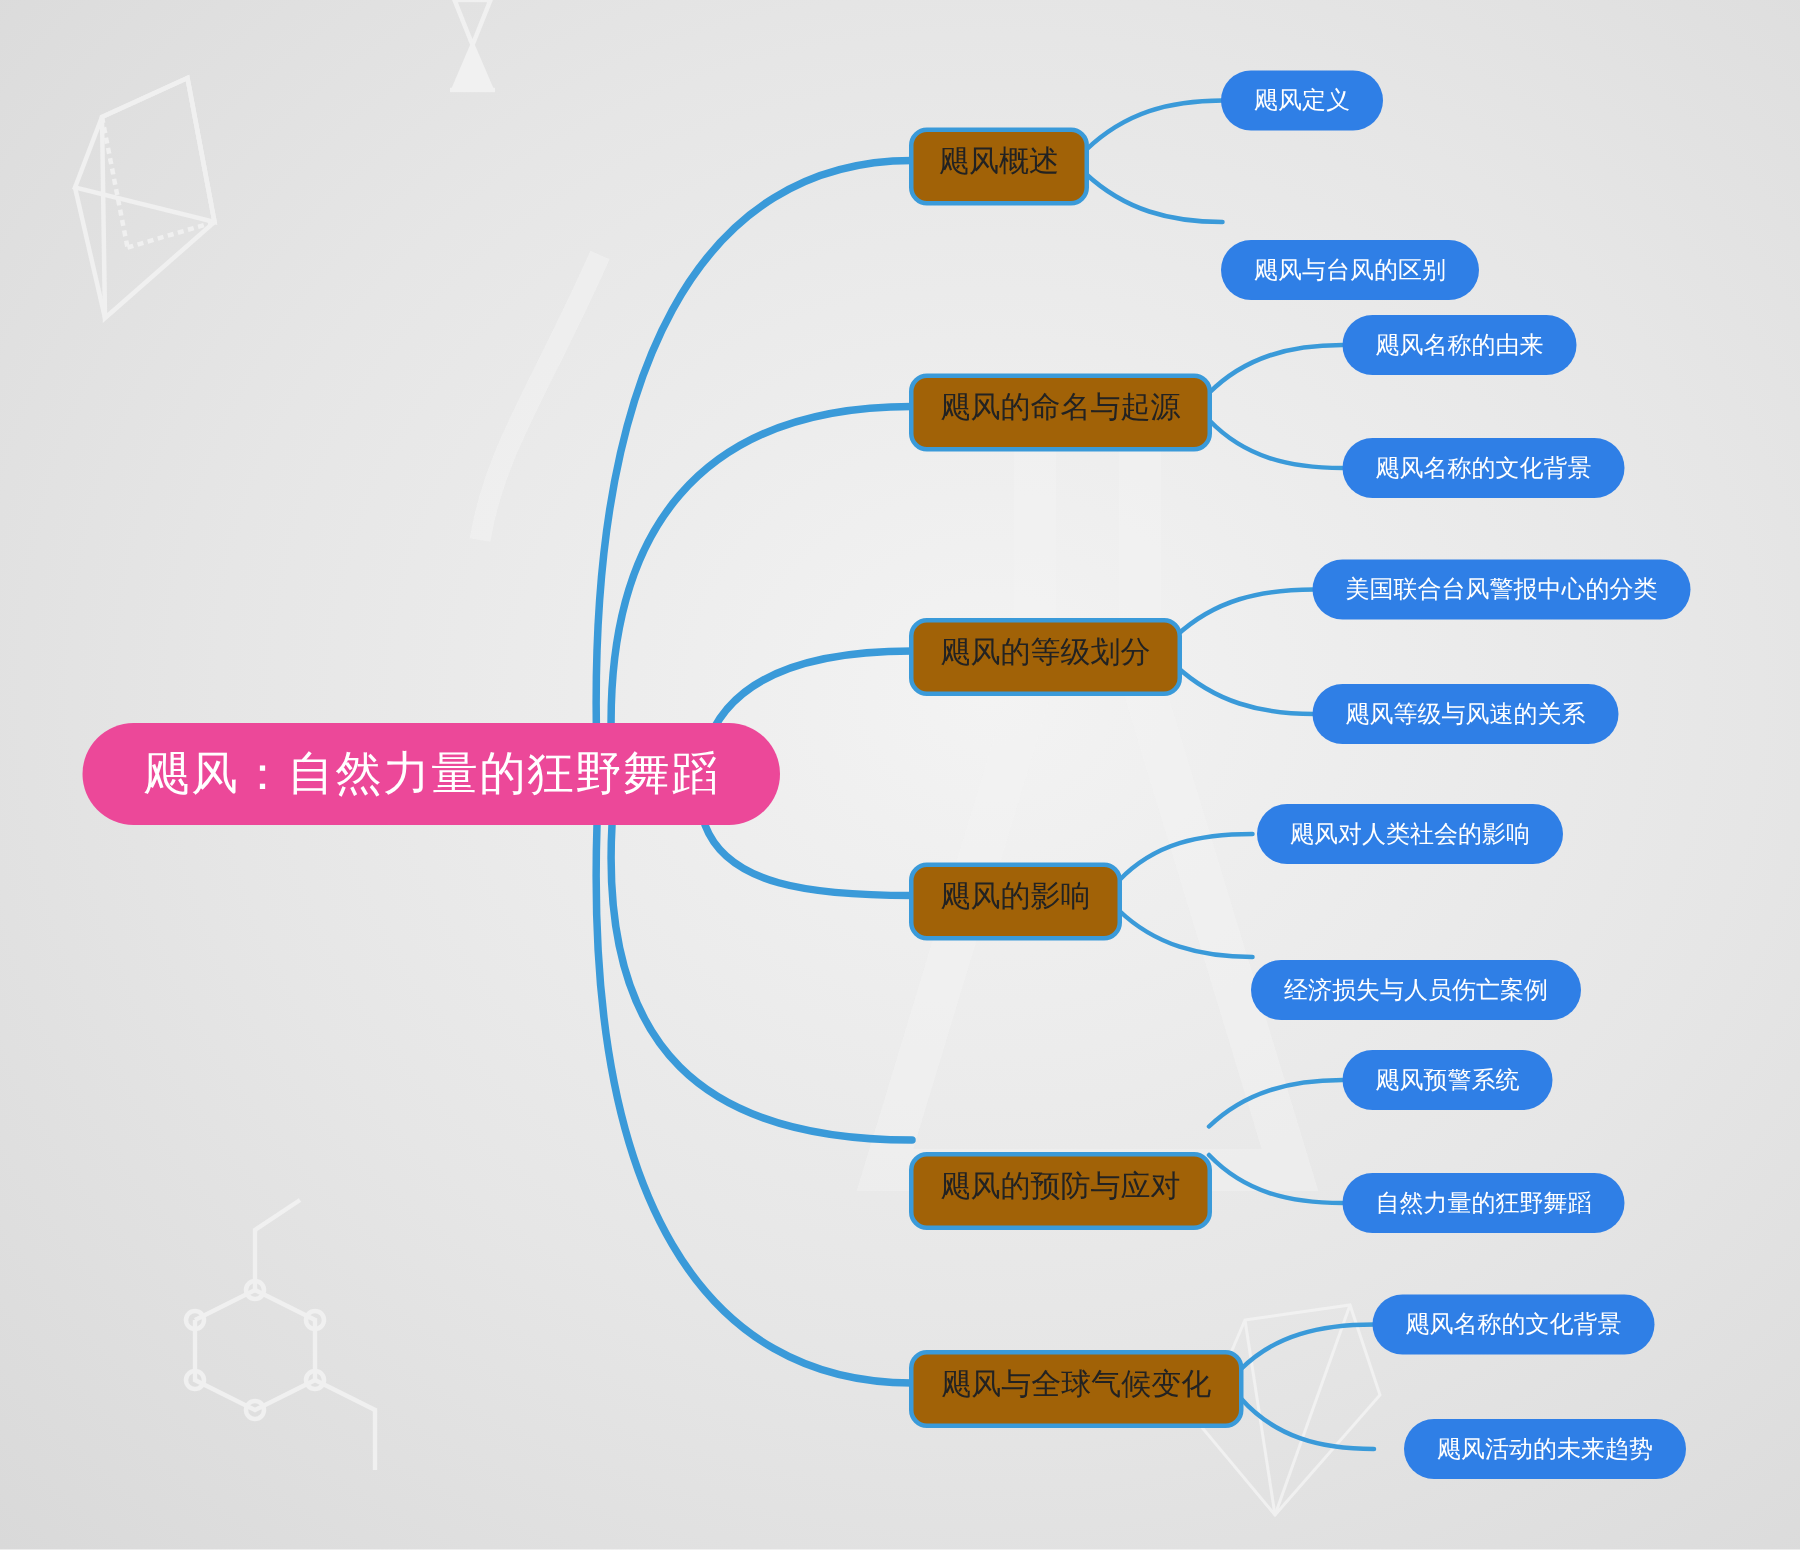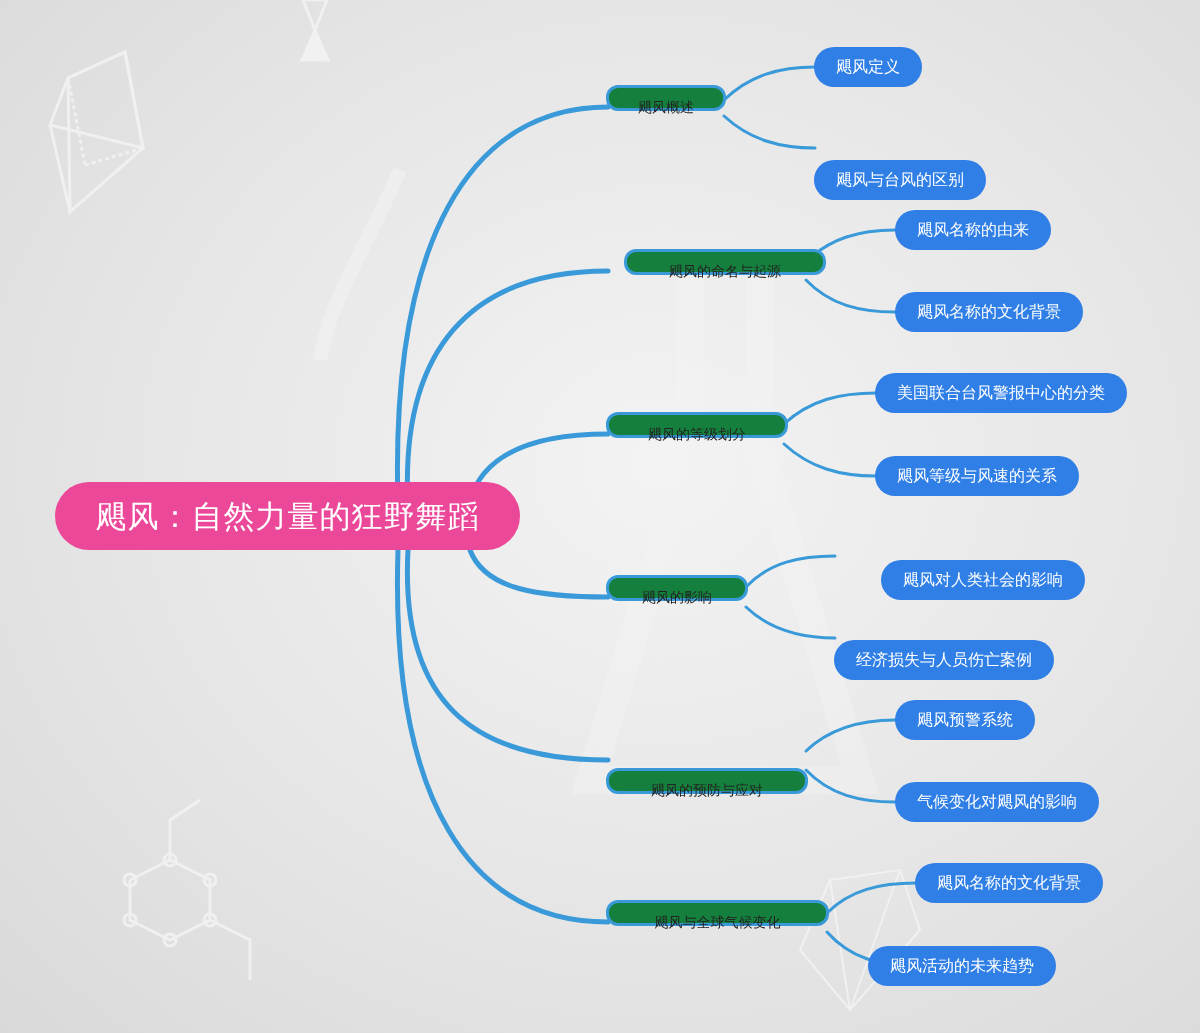--- a/index.html
+++ b/index.html
@@ -10,23 +10,23 @@
     }
     .bg-deco { position: absolute; left: 0; top: 0; width: 1200px; height: 1033px; pointer-events: none; }
     .links { position: absolute; left: 0; top: 0; width: 1200px; height: 1033px; }
     .root {
       position: absolute; left: 55px; top: 482px; width: 465px; height: 68px;
       background: #ec4899; border-radius: 34px; color: #fff;
       font-size: 31px; line-height: 68px; text-align: center; letter-spacing: 1px;
       box-sizing: border-box;
     }
     .branch {
-      position: absolute; height: 26px; box-sizing: border-box;
-      background: #15803d; border: 3px solid #3a9ad9; border-radius: 12px;
-      color: #222; font-size: 14px; line-height: 38px; text-align: center;
+      position: absolute; height: 52px; box-sizing: border-box;
+      background: #a16207; border: 3px solid #3a9ad9; border-radius: 12px;
+      color: #222; font-size: 20px; line-height: 38px; text-align: center;
       padding: 0 16px; white-space: nowrap;
     }
     .leaf {
       position: absolute; height: 40px; box-sizing: border-box;
       background: #2f7fe6; border-radius: 20px; color: #fff;
       font-size: 16px; line-height: 40px; text-align: center;
       padding: 0 22px; white-space: nowrap; font-weight: normal;
     }
   </style>
 </head>
@@ -109,21 +109,21 @@
 <div class="branch" style="left:606px; top:85px; width:120px;">
   <span>飓风概述</span>
 </div>
 <div class="leaf" style="left:814px; top:47px;">
   <span>飓风定义</span>
 </div>
 <div class="leaf" style="left:814px; top:128px;margin-top:32px;">
   <span>飓风与台风的区别</span>
 </div>
 
-<div class="branch" style="left:624px; top:249px; width:202px;">
+<div class="branch" style="left:606px; top:249px; width:202px;">
   <span>飓风的命名与起源</span>
 </div>
 <div class="leaf" style="left:895px; top:210px;">
   <span>飓风名称的由来</span>
 </div>
 <div class="leaf" style="left:895px; top:292px;">
   <span>飓风名称的文化背景</span>
 </div>
 
 <div class="branch" style="left:606px; top:412px; width:182px;">
@@ -132,38 +132,38 @@
 <div class="leaf" style="left:875px; top:373px;">
   <span>美国联合台风警报中心的分类</span>
 </div>
 <div class="leaf" style="left:875px; top:456px;">
   <span>飓风等级与风速的关系</span>
 </div>
 
 <div class="branch" style="left:606px; top:575px; width:142px;">
   <span>飓风的影响</span>
 </div>
-<div class="leaf" style="left:881px; top:536px;margin-top:24px;">
+<div class="leaf" style="left:838px; top:536px;">
   <span>飓风对人类社会的影响</span>
 </div>
 <div class="leaf" style="left:834px; top:618px;margin-top:22px;">
   <span>经济损失与人员伤亡案例</span>
 </div>
 
 <div class="branch" style="left:606px; top:738px; width:202px;margin-top:30px;">
   <span>飓风的预防与应对</span>
 </div>
 <div class="leaf" style="left:895px; top:700px;">
   <span>飓风预警系统</span>
 </div>
 <div class="leaf" style="left:895px; top:782px;">
-  <span>气候变化对飓风的影响</span>
+  <span>自然力量的狂野舞蹈</span>
 </div>
 
 <div class="branch" style="left:606px; top:900px; width:223px;">
   <span>飓风与全球气候变化</span>
 </div>
 <div class="leaf" style="left:915px; top:863px;">
   <span>飓风名称的文化背景</span>
 </div>
-<div class="leaf" style="left:868px; top:946px;text-align:center;">
+<div class="leaf" style="left:936px; top:946px;text-align:center;">
   <span>飓风活动的未来趋势</span>
 </div>
 
 </body></html>

